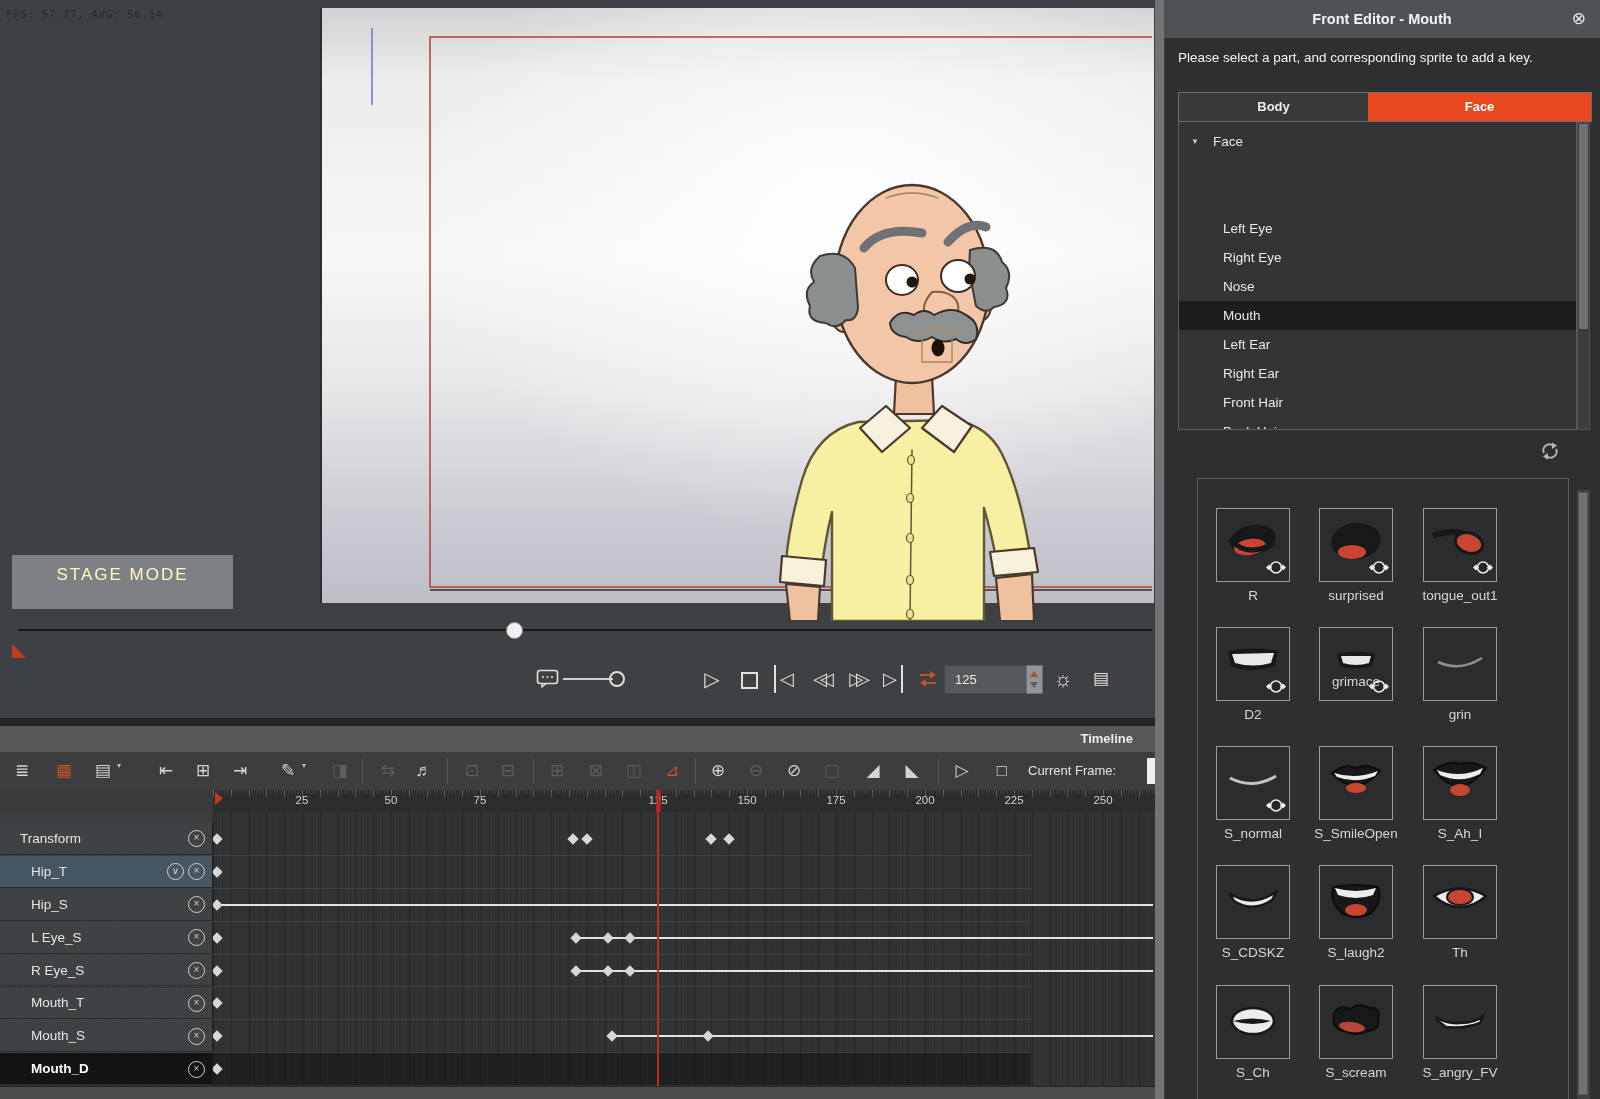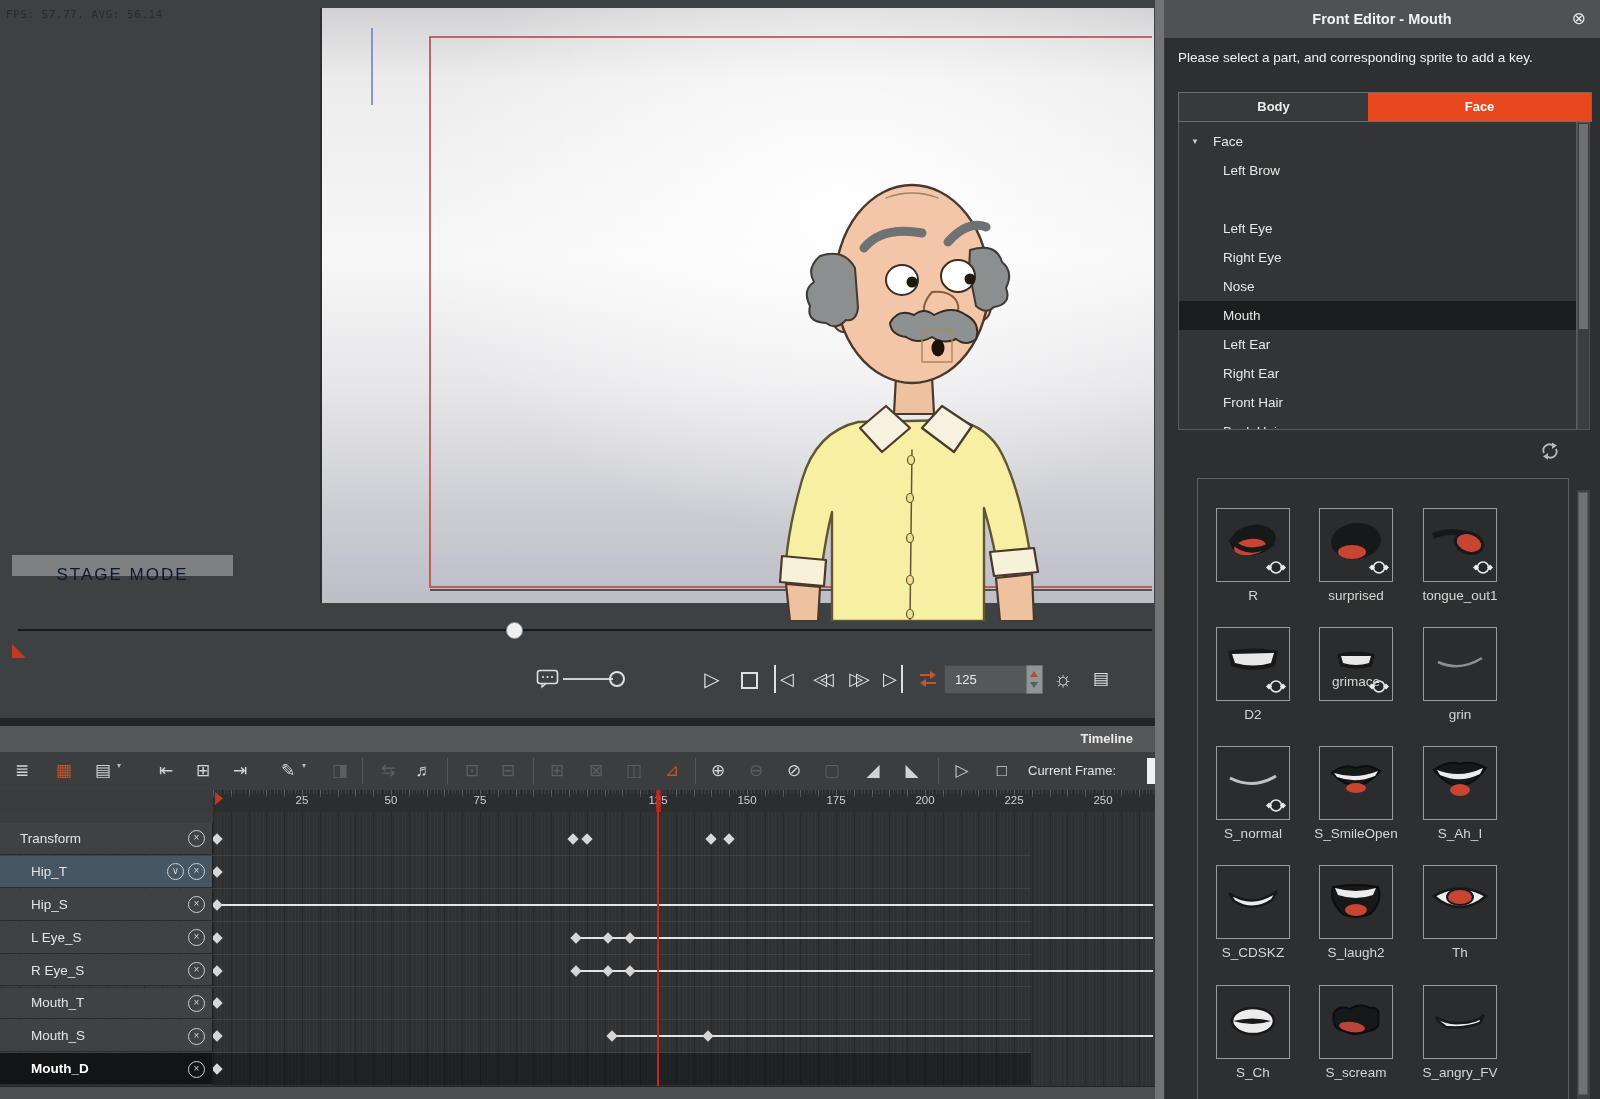--- a/index.html
+++ b/index.html
@@ -7,21 +7,21 @@
        font-family:"Liberation Sans",sans-serif;color:#e0e0e0;-webkit-font-smoothing:antialiased;}
   .abs{position:absolute;}
 
   
   #fps-text{left:6px;top:8px;font-family:"DejaVu Sans Mono",monospace;font-size:11px;color:#272b2e;letter-spacing:.5px;}
   #viewport{left:320px;top:8px;width:832px;height:595px;
     background:radial-gradient(ellipse at 62% 34%,rgba(255,255,255,.95),rgba(255,255,255,0) 58%),
                linear-gradient(180deg,#d2d2d4 0%,#ececed 12%,#f7f7f7 42%,#e6e6e9 64%,#cdced4 84%,#bdbec6 100%);
     border-left:2px solid #2c2e30;}
   #stage-svg{left:320px;top:8px;width:832px;height:613px;overflow:hidden;}
-  #stage-mode{left:12px;top:555px;width:221px;height:21px;background:#7d8184;color:#0f172a;
+  #stage-mode{left:12px;top:555px;width:221px;height:54px;background:#7d8184;color:#fef9c3;
     font-size:17px;letter-spacing:2px;text-align:center;line-height:39px;}
   #stage-slider-line{left:18px;top:629px;width:1134px;height:2px;background:#17181a;}
   #stage-slider-knob{left:506px;top:622px;width:15px;height:15px;border-radius:50%;background:#f0f0f0;border:1px solid #8a8d8f;}
   #stage-red-tri{left:12px;top:644px;width:0;height:0;border-bottom:14px solid #c23a20;border-right:14px solid transparent;}
 
   
   .tbtn{position:absolute;top:665px;height:28px;line-height:28px;text-align:center;color:#dfe0e1;font-size:20px;cursor:default;}
   #cap-slider-line{left:563px;top:678px;width:50px;height:2px;background:#cfcfcf;}
   #cap-slider-knob{left:609px;top:671px;width:12px;height:12px;border:2px solid #dfdfdf;border-radius:50%;}
   #stop-btn-sq{left:741px;top:672px;width:13px;height:13px;border:2.5px solid #dfe0e1;}
@@ -330,21 +330,20 @@
       <span id="panel-title">Front Editor - Mouth</span>
       <span id="panel-close">⊗</span>
     </div>
     <div id="panel-instruction">Please select a part, and corresponding sprite to add a key.</div>
     <div id="tab-bar">
         <div class="tab" style="width: 190px;">Body</div>
         <div class="tab active" style="width: 224px; background: rgb(232, 72, 30);">Face</div>
       </div>
     <div id="parts-list">
         <div class="part-row" style="top: 5px;"><span class="part-arrow">▼</span><span style="padding-left: 34px;">Face</span></div>
-        <div class="part-row" style="top: 34px;"><span style="padding-left: 44px;">Left Brow</span></div>
         <div class="part-row" style="top: 92px;"><span style="padding-left: 44px;">Left Eye</span></div>
         <div class="part-row" style="top: 121px;"><span style="padding-left: 44px;">Right Eye</span></div>
         <div class="part-row" style="top: 150px;"><span style="padding-left: 44px;">Nose</span></div>
         <div class="part-row sel" style="top: 179px;"><span style="padding-left: 44px;">Mouth</span></div>
         <div class="part-row" style="top: 208px;"><span style="padding-left: 44px;">Left Ear</span></div>
         <div class="part-row" style="top: 237px;"><span style="padding-left: 44px;">Right Ear</span></div>
         <div class="part-row" style="top: 266px;"><span style="padding-left: 44px;">Front Hair</span></div>
         <div class="part-row" style="top: 295px;"><span style="padding-left: 44px;">Back Hair</span></div>
       </div>
     <div id="list-scroll">

